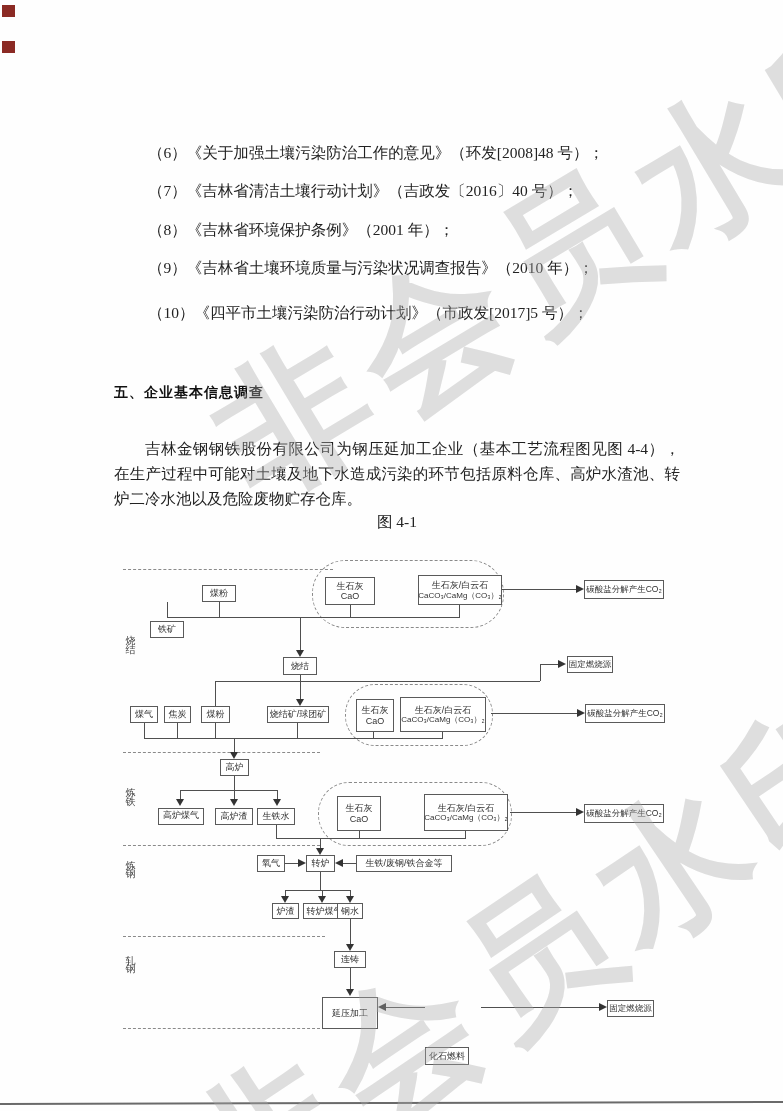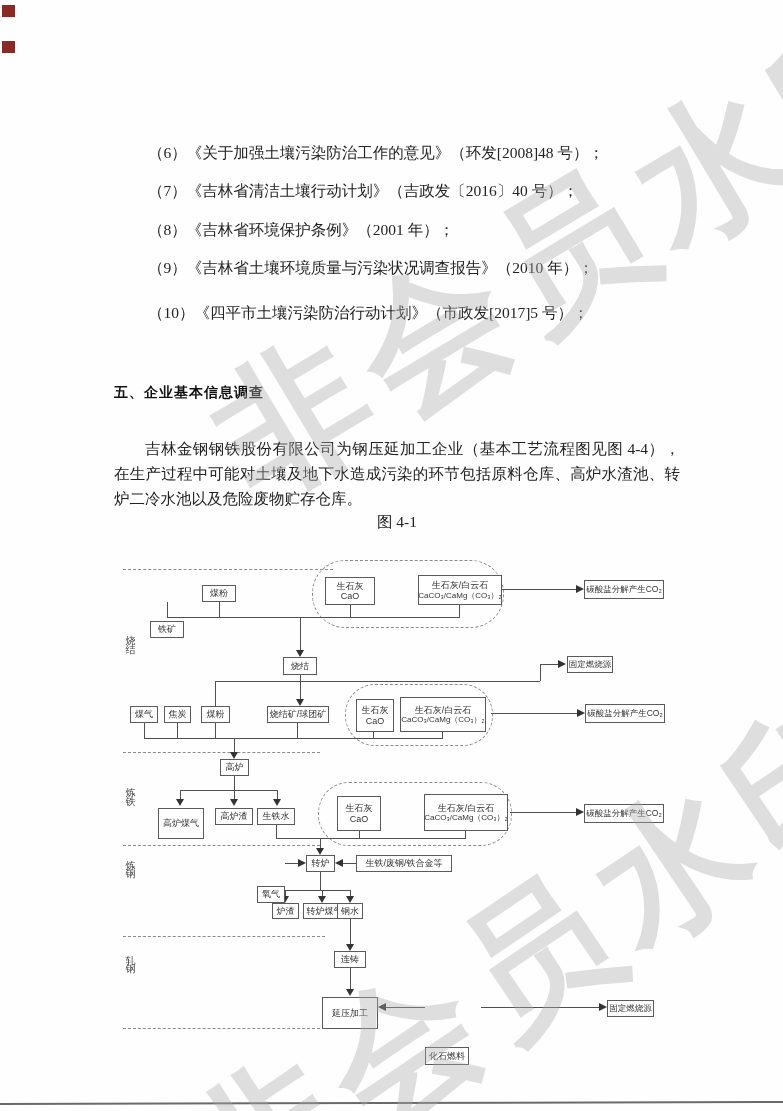--- a/index.html
+++ b/index.html
@@ -163,21 +163,21 @@
         <span>高炉</span>
       </div>
     <div class="ln" style="left:234px;top:776px;width:1px;height:14px;"></div>
     <div class="ln" style="left:180px;top:790px;width:97px;height:1px;"></div>
     <div class="ln" style="left:180px;top:790px;width:1px;height:10px;"></div>
     <div class="ln" style="left:234px;top:790px;width:1px;height:10px;"></div>
     <div class="ln" style="left:277px;top:790px;width:1px;height:10px;"></div>
     <div class="ad" style="left:176px;top:799px;"></div>
     <div class="ad" style="left:230px;top:799px;"></div>
     <div class="ad" style="left:273px;top:799px;"></div>
-    <div class="bx" style="left:158px;top:808px;width:46px;height:31px;">
+    <div class="bx" style="left:158px;top:808px;width:46px;height:17px;font-family:Liberation Mono, monospace;">
         <span>高炉煤气</span>
       </div>
     <div class="bx" style="left:215px;top:808px;width:38px;height:17px;">
         <span>高炉渣</span>
       </div>
     <div class="bx" style="left:257px;top:808px;width:38px;height:17px;">
         <span>生铁水</span>
       </div>
     <div class="bx" style="left:337px;top:796px;width:44px;height:35px;">
       <span>生石灰</span>
@@ -193,21 +193,21 @@
     <div class="ln" style="left:510px;top:812px;width:66px;height:1px;"></div>
     <div class="ar" style="left:576px;top:808px;"></div>
 
     <div class="ln" style="left:276px;top:825px;width:1px;height:13px;"></div>
     <div class="ln" style="left:359px;top:831px;width:1px;height:7px;"></div>
     <div class="ln" style="left:465px;top:831px;width:1px;height:7px;"></div>
     <div class="ln" style="left:276px;top:838px;width:190px;height:1px;"></div>
     <div class="ln" style="left:320px;top:838px;width:1px;height:10px;"></div>
     <div class="ad" style="left:316px;top:848px;"></div>
 
-    <div class="bx" style="left:257px;top:886px;width:28px;height:17px;">
+    <div class="bx" style="left:257px;top:855px;width:28px;height:17px;">
         <span>氧气</span>
       </div>
     <div class="ln" style="left:285px;top:863px;width:13px;height:1px;"></div>
     <div class="ar" style="left:298px;top:859px;"></div>
     <div class="bx" style="left:306px;top:855px;width:29px;height:17px;">
         <span>转炉</span>
       </div>
     <div class="al" style="left:335px;top:859px;"></div>
     <div class="ln" style="left:343px;top:863px;width:13px;height:1px;"></div>
     <div class="bx" style="left:356px;top:855px;width:96px;height:17px;">

